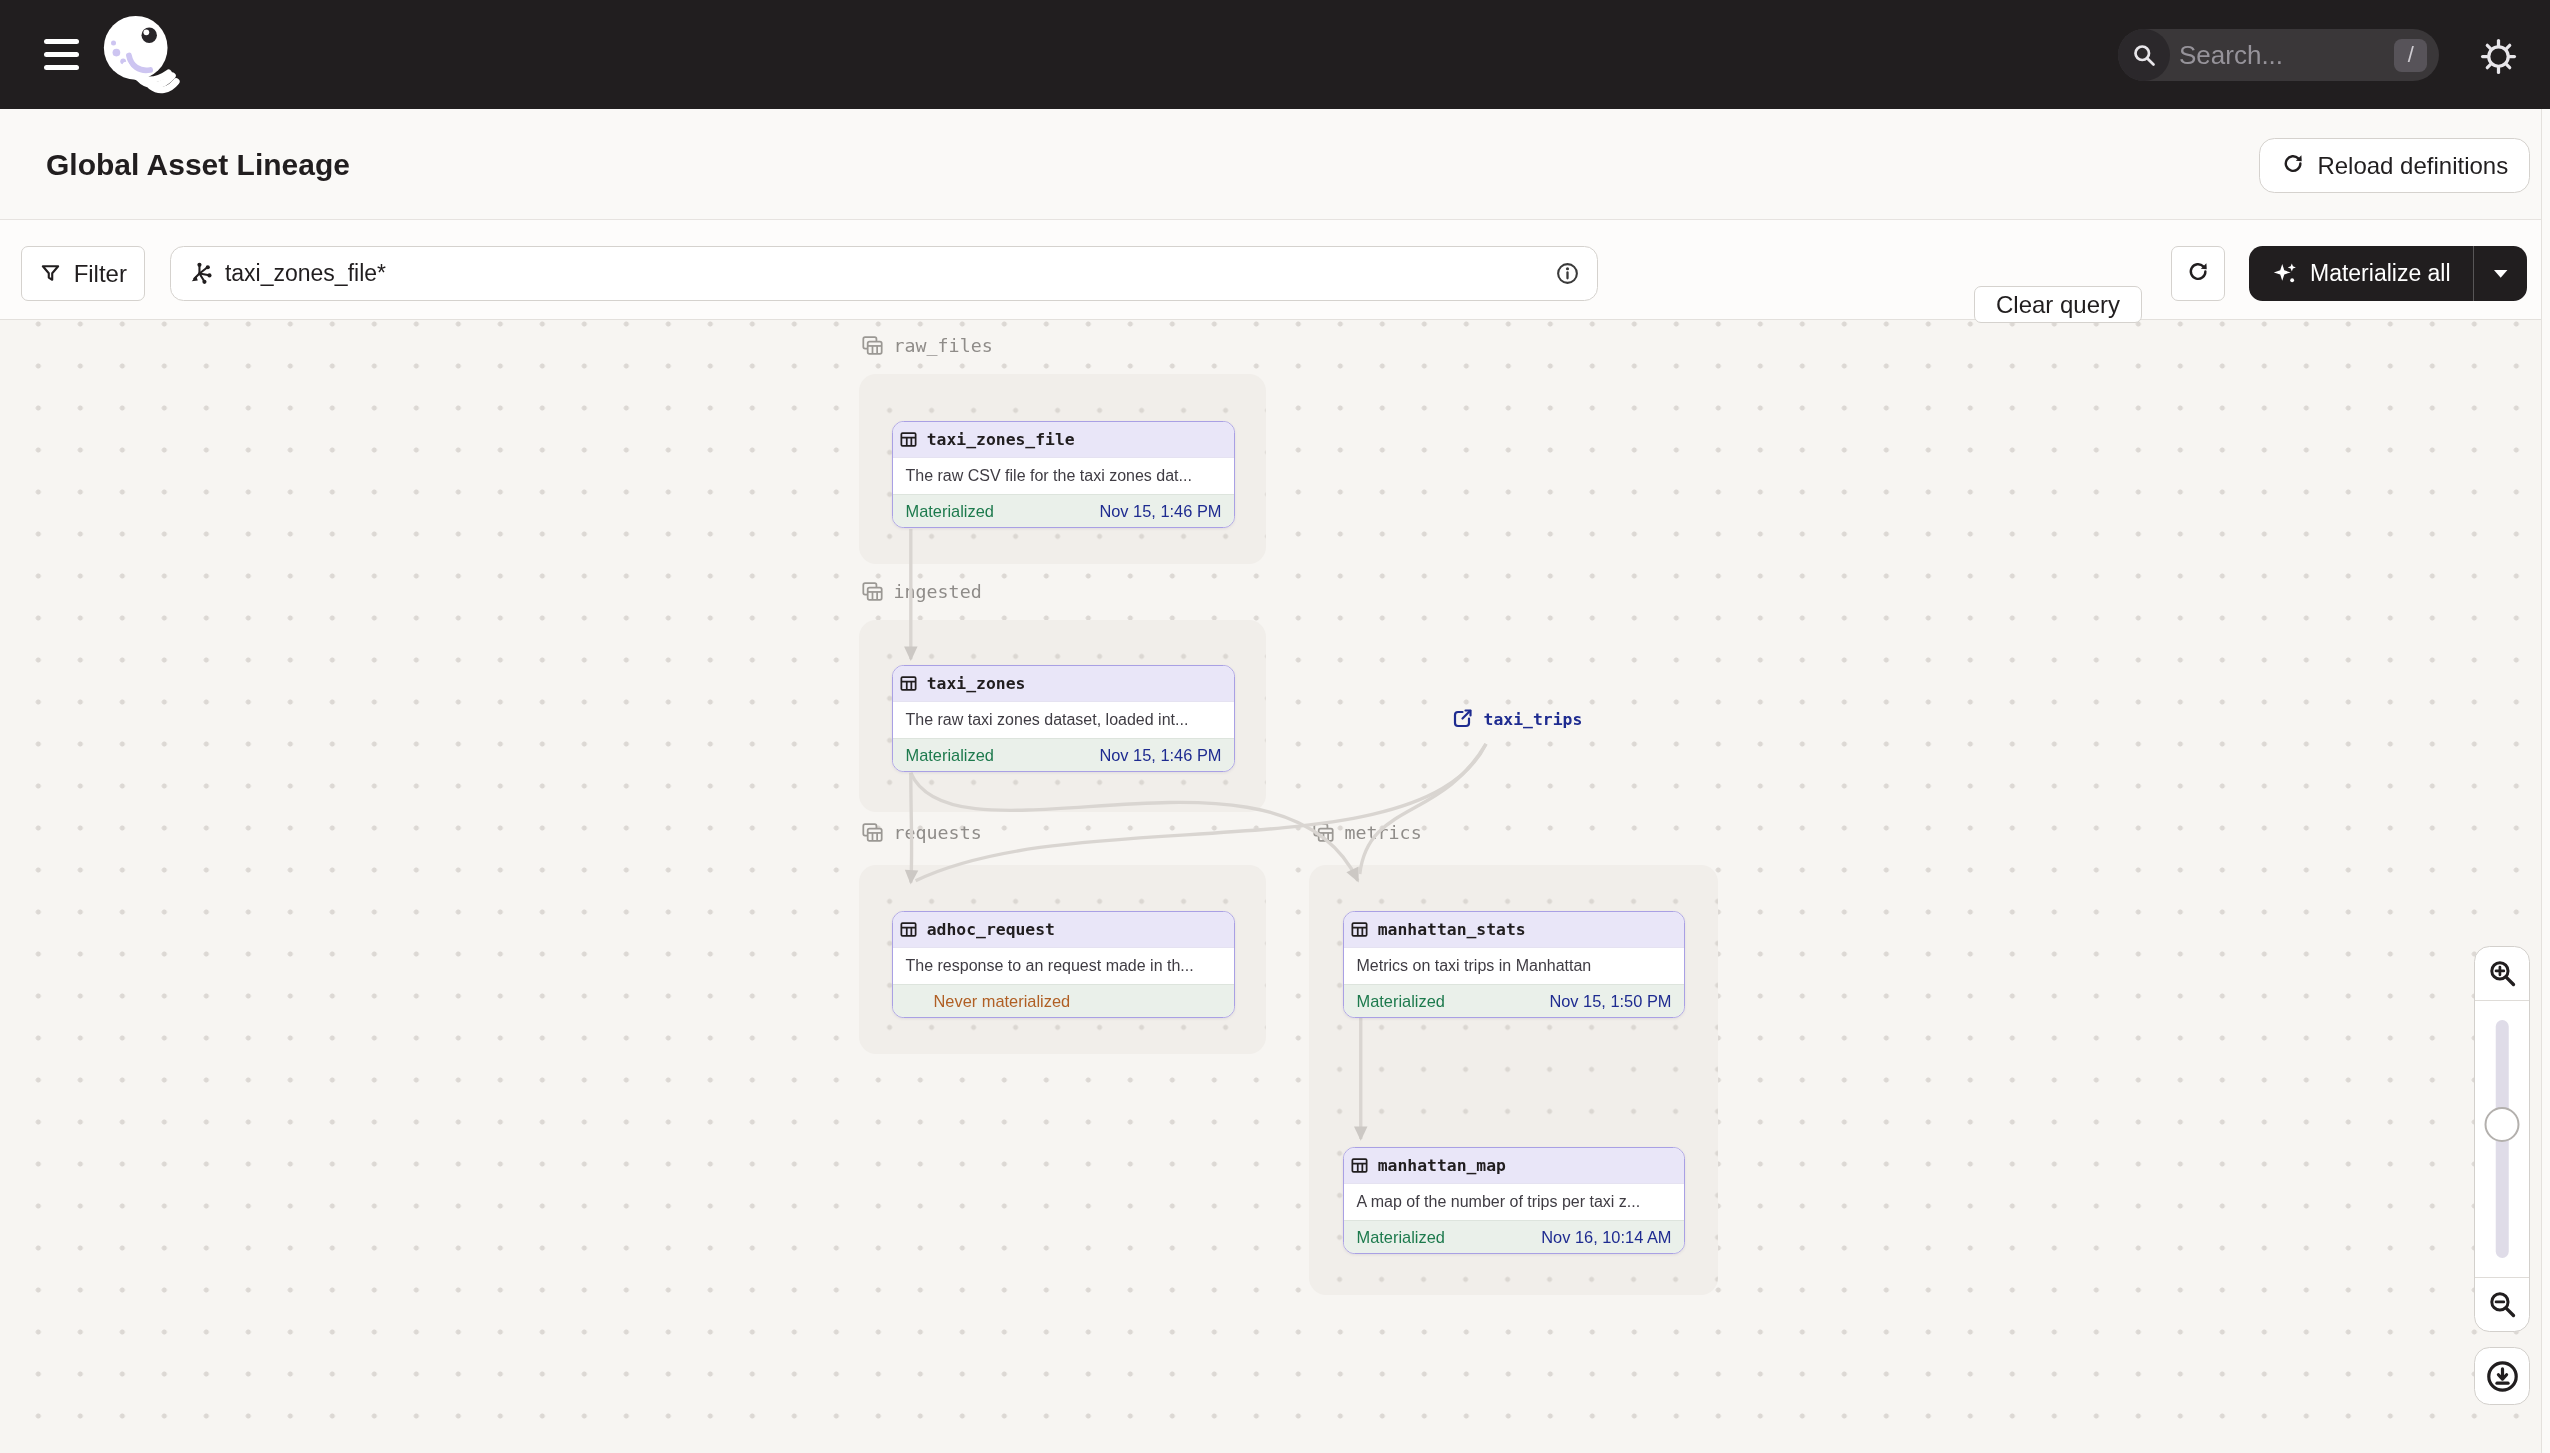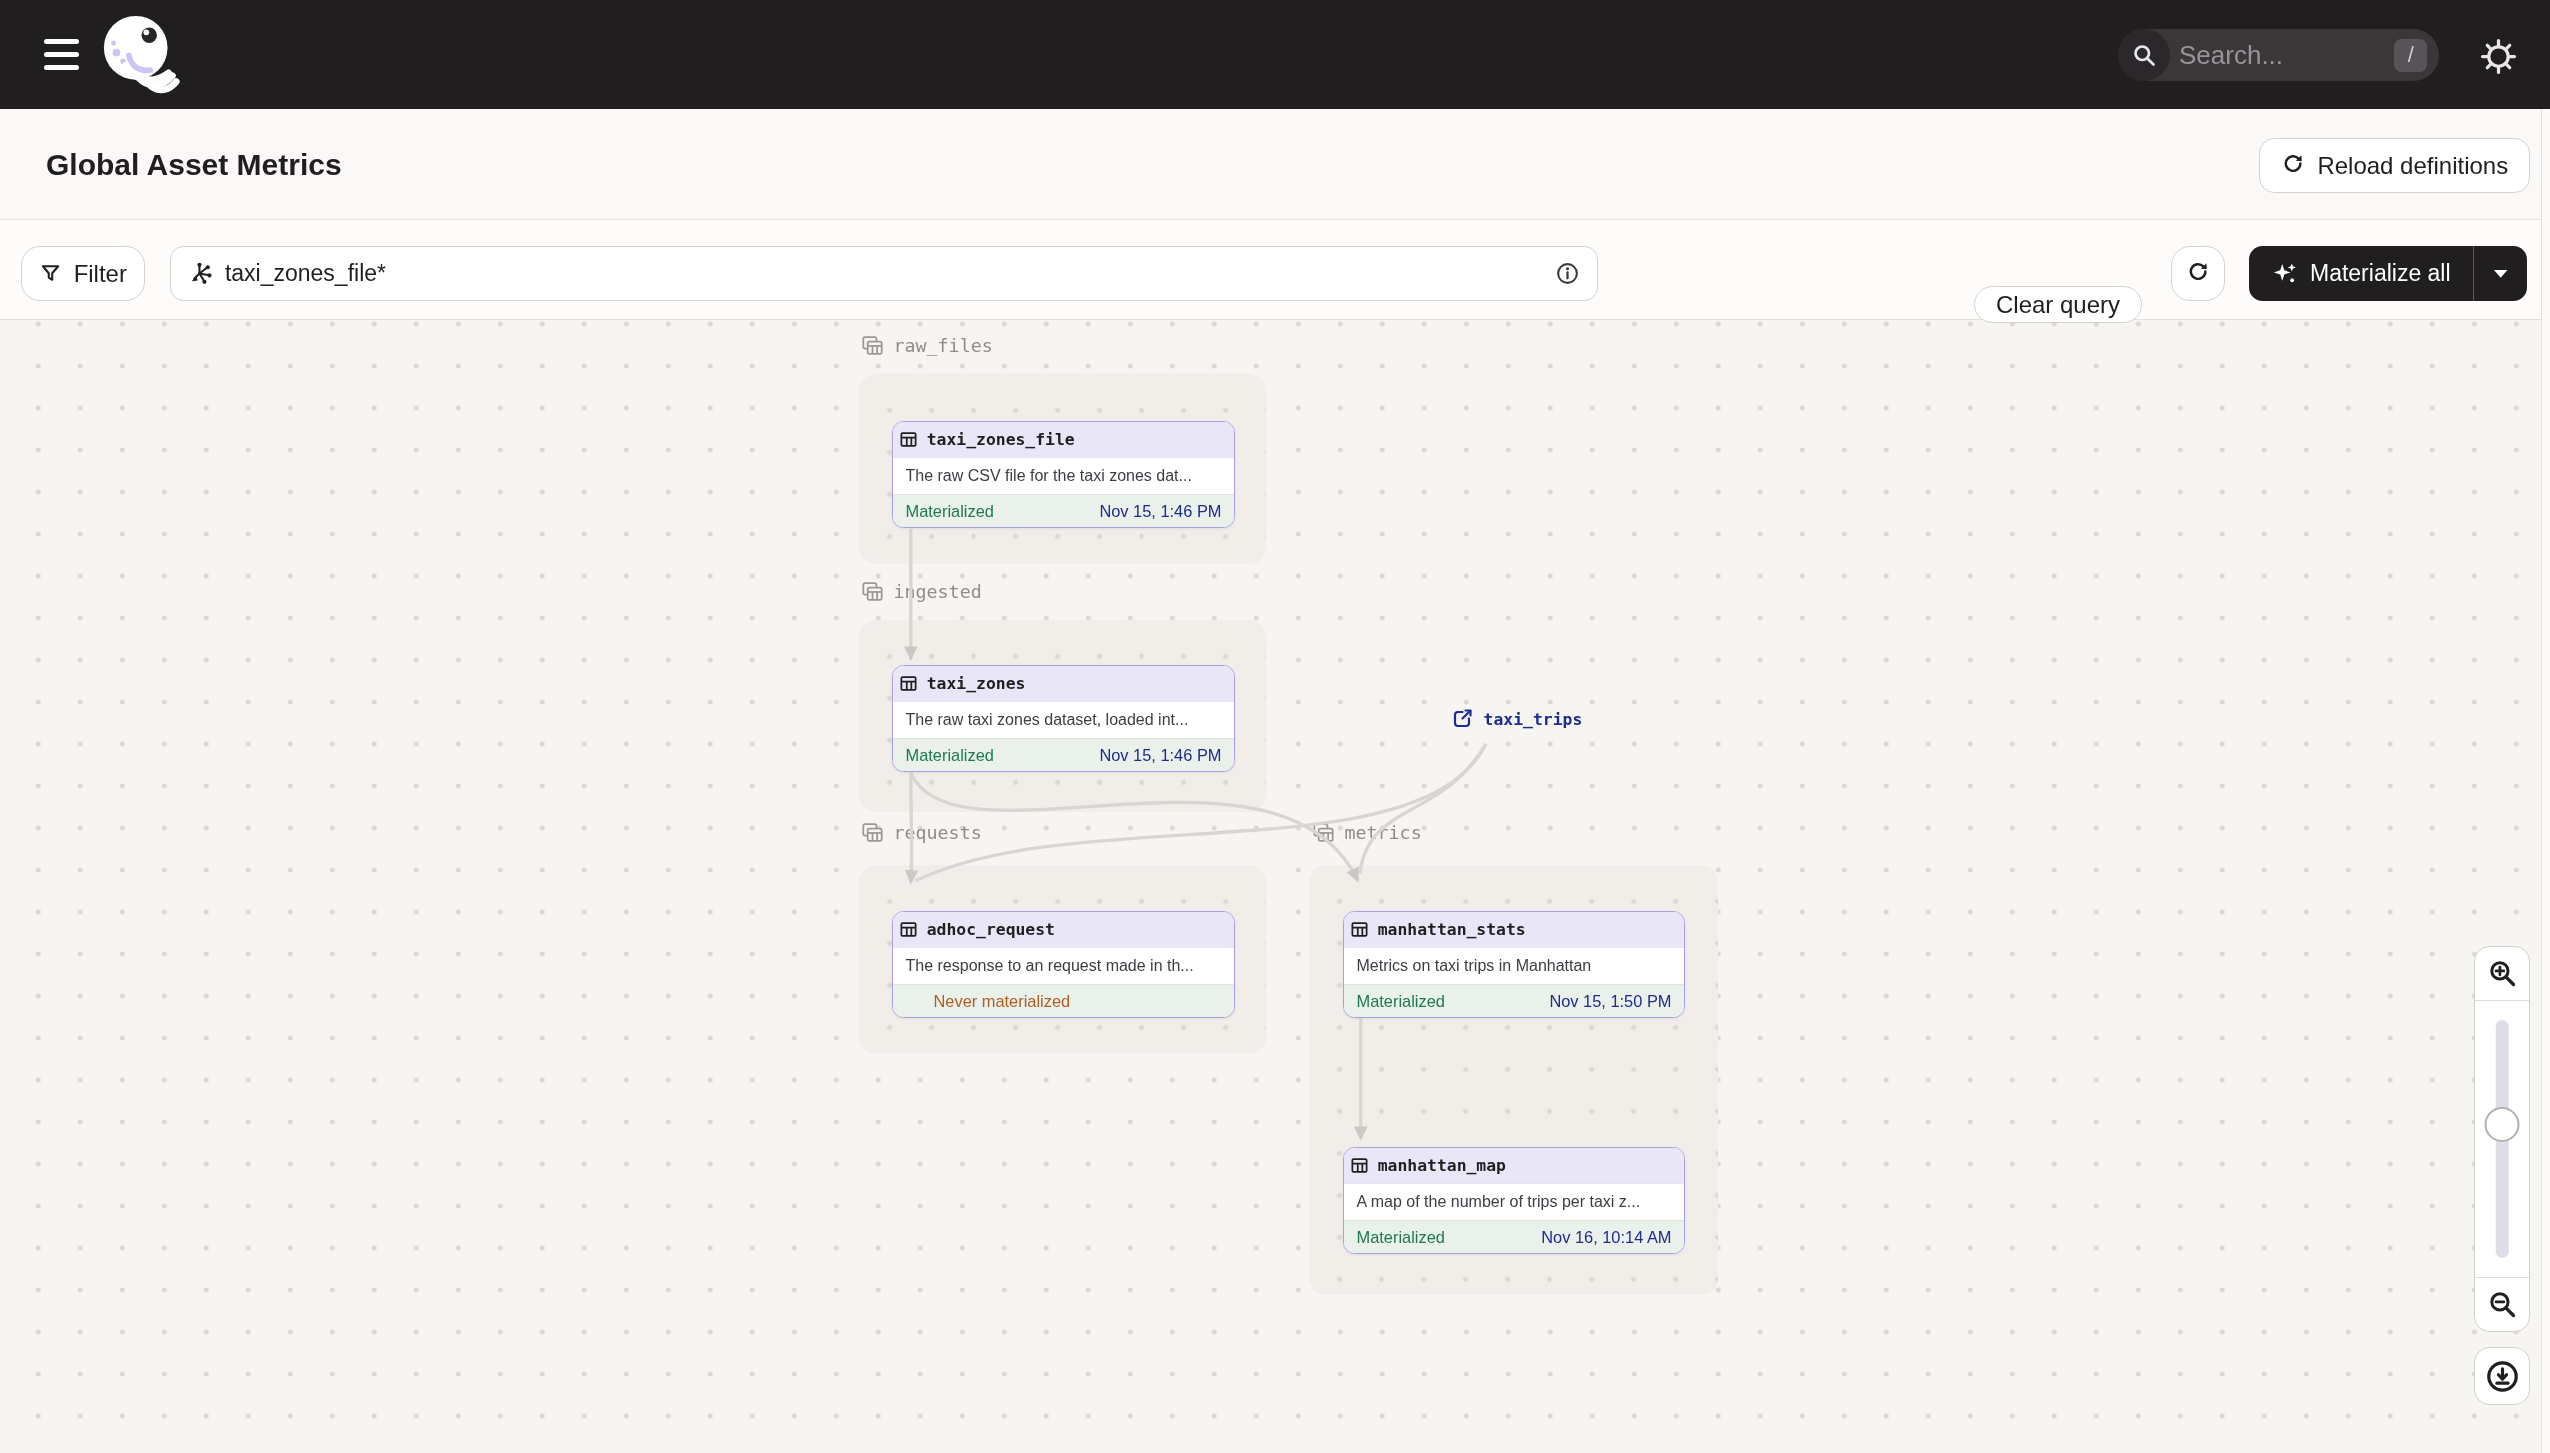--- a/index.html
+++ b/index.html
@@ -17,21 +17,21 @@
   .nav-item { font-size:27px; color:#9d9aa0; cursor:pointer; }
   .nav-item.active { color:#ffffff; font-weight:bold; }
   .search-pill { position:absolute; left:2118px; top:29px; width:321px; height:52px; border-radius:26px; background:#3a3739; display:flex; align-items:center; cursor:text; }
   .search-icon-wrap { width:52px; height:52px; border-radius:26px; background:#2b282b; display:flex; align-items:center; justify-content:center; }
   .search-placeholder { font-size:26px; color:#96939a; margin-left:9px; flex:1; }
   .slash-badge { width:33px; height:33px; margin-right:11.6px; border-radius:7.7px; background:#575359; color:#cfccd2; font-size:22px; display:flex; align-items:center; justify-content:center; }
   .gear-btn { position:absolute; left:2479px; top:37px; width:39px; height:39px; cursor:pointer; }
   
   .pageheader { position:absolute; left:0; top:109px; width:2550px; height:111px; background:#faf9f7; border-bottom:1.9px solid #e6e3e0; z-index:30; }
   .page-title { position:absolute; left:46px; top:0; height:111px; display:flex; align-items:center; font-size:30px; font-weight:bold; color:#211e1f; }
-  .btn { background:#ffffff; border:1.9px solid #d5d2ce; border-radius:19px; display:flex; align-items:center; justify-content:center; gap:11.6px; font-size:24px; color:#211e1f; cursor:pointer; }
+  .btn { background:#ffffff; border:1.9px solid #d5d2ce; border-radius:7px; display:flex; align-items:center; justify-content:center; gap:11.6px; font-size:24px; color:#211e1f; cursor:pointer; }
   .reload-btn { position:absolute; left:2259px; top:29px; width:271px; height:55px; border-radius:15.4px; }
   
   .toolbar { position:absolute; left:0; top:220px; width:2550px; height:100px; background:#fdfcfb; border-bottom:1.9px solid #e3e0dc; z-index:30; }
   .filter-btn { position:absolute; left:21px; top:26px; width:124px; height:55px; }
   .query-input { position:absolute; left:170px; top:26px; width:1428px; height:55px; background:#fff; border:1.9px solid #d5d2ce; border-radius:13.5px; display:flex; align-items:center; padding:0 17.3px; cursor:text; }
   .query-text { font-size:23px; color:#211e1f; margin-left:11.6px; flex:1; }
   .clear-btn { position:absolute; left:1974px; top:26px; width:168px; height:37px;margin-top:40px; }
   .refresh-btn { position:absolute; left:2171px; top:26px; width:54px; height:55px; }
   .materialize-btn { position:absolute; left:2249px; top:26px; width:278px; height:55px; background:#211e1f; border-radius:13.5px; display:flex; align-items:center; cursor:pointer; }
   .materialize-main { flex:1; display:flex; align-items:center; justify-content:center; gap:11.6px; color:#fff; font-size:23px; height:100%; }
@@ -114,21 +114,21 @@
           <line x1="5.1" y1="18.9" x2="7.1" y2="16.9"></line>
             <line x1="16.9" y1="7.1" x2="18.9" y2="5.1"></line>
         </g>
         <circle cx="12" cy="12" r="2.4" fill="#211e1f" stroke="none"></circle>
       </g>
     </svg>
   </div>
 </div>
 
 <div class="pageheader">
-  <div class="page-title">Global Asset Metrics</div>
+  <div class="page-title">Global Asset Lineage</div>
   <div class="btn reload-btn">
     <svg width="25" height="25" viewBox="0 0 24 24">
         <path d="M18.6,10 A7,7 0 1 1 16.6,5.2" stroke="#211e1f" stroke-width="2.3" fill="none" stroke-linecap="round"></path>
         <path d="M19.6,2.2 L19.9,8 L14.2,7.4 Z" fill="#211e1f"></path>
       </svg>
     <span>Reload definitions</span>
   </div>
 </div>
 
 <div class="toolbar">

